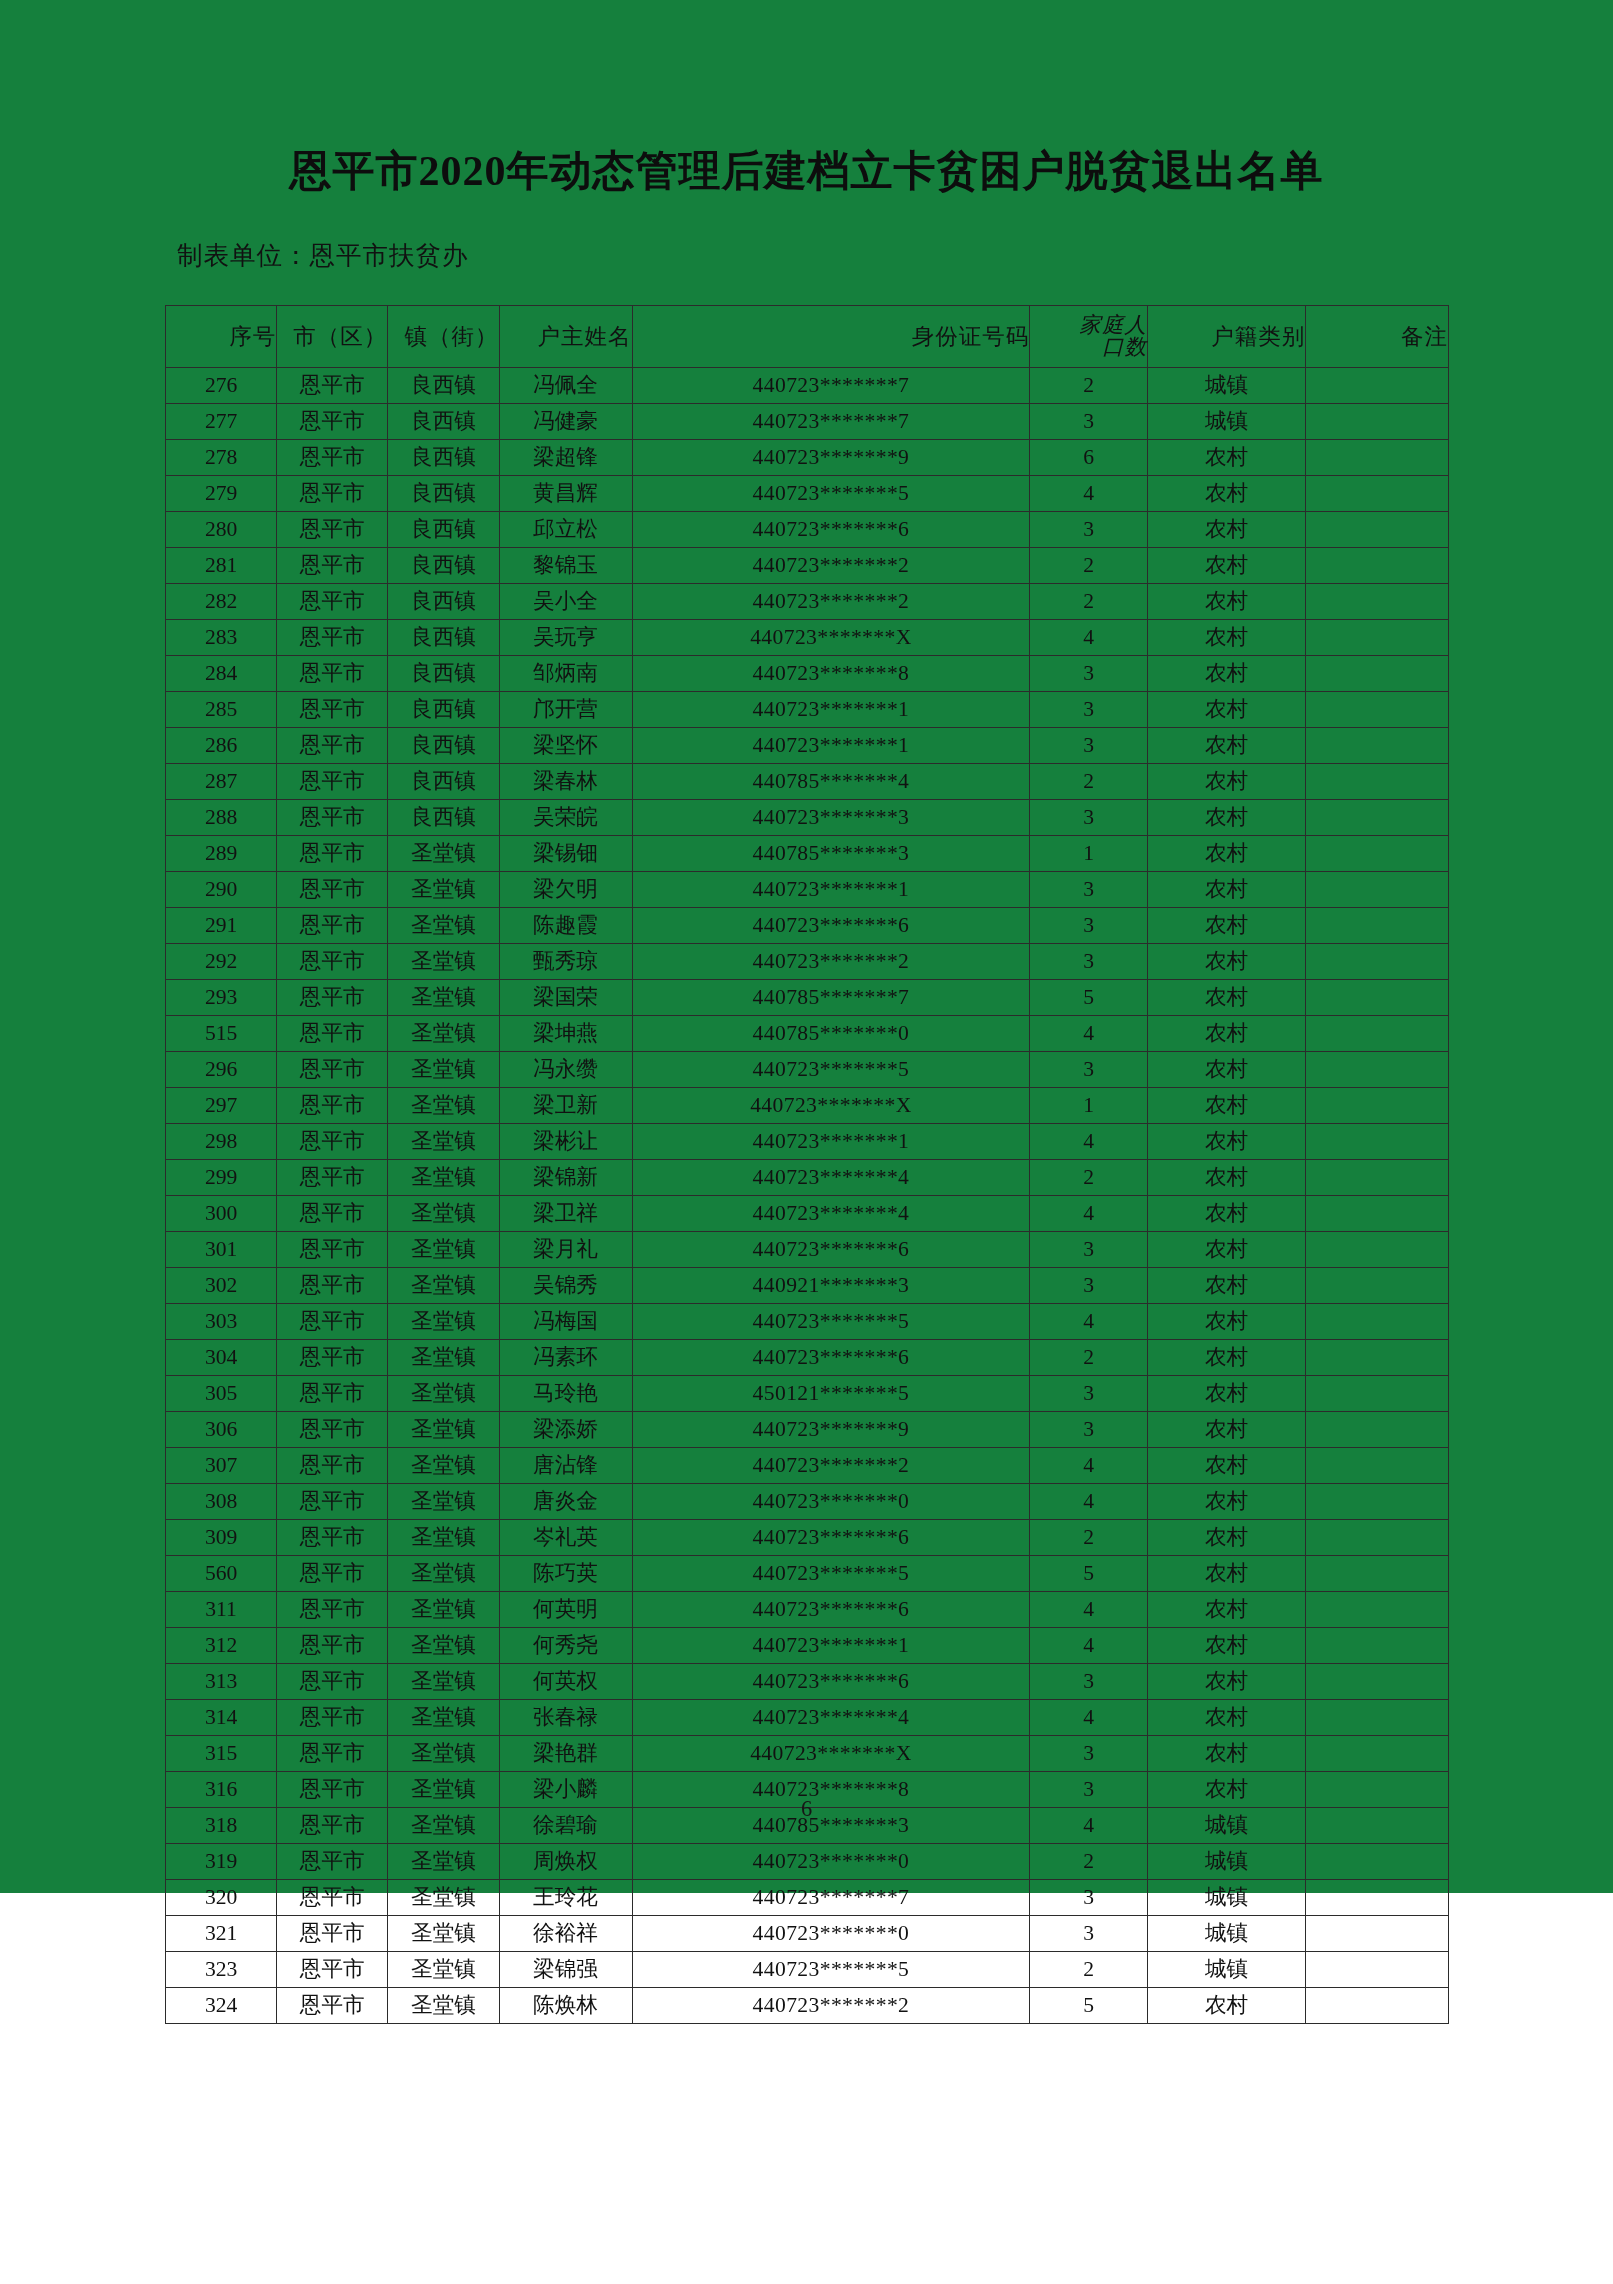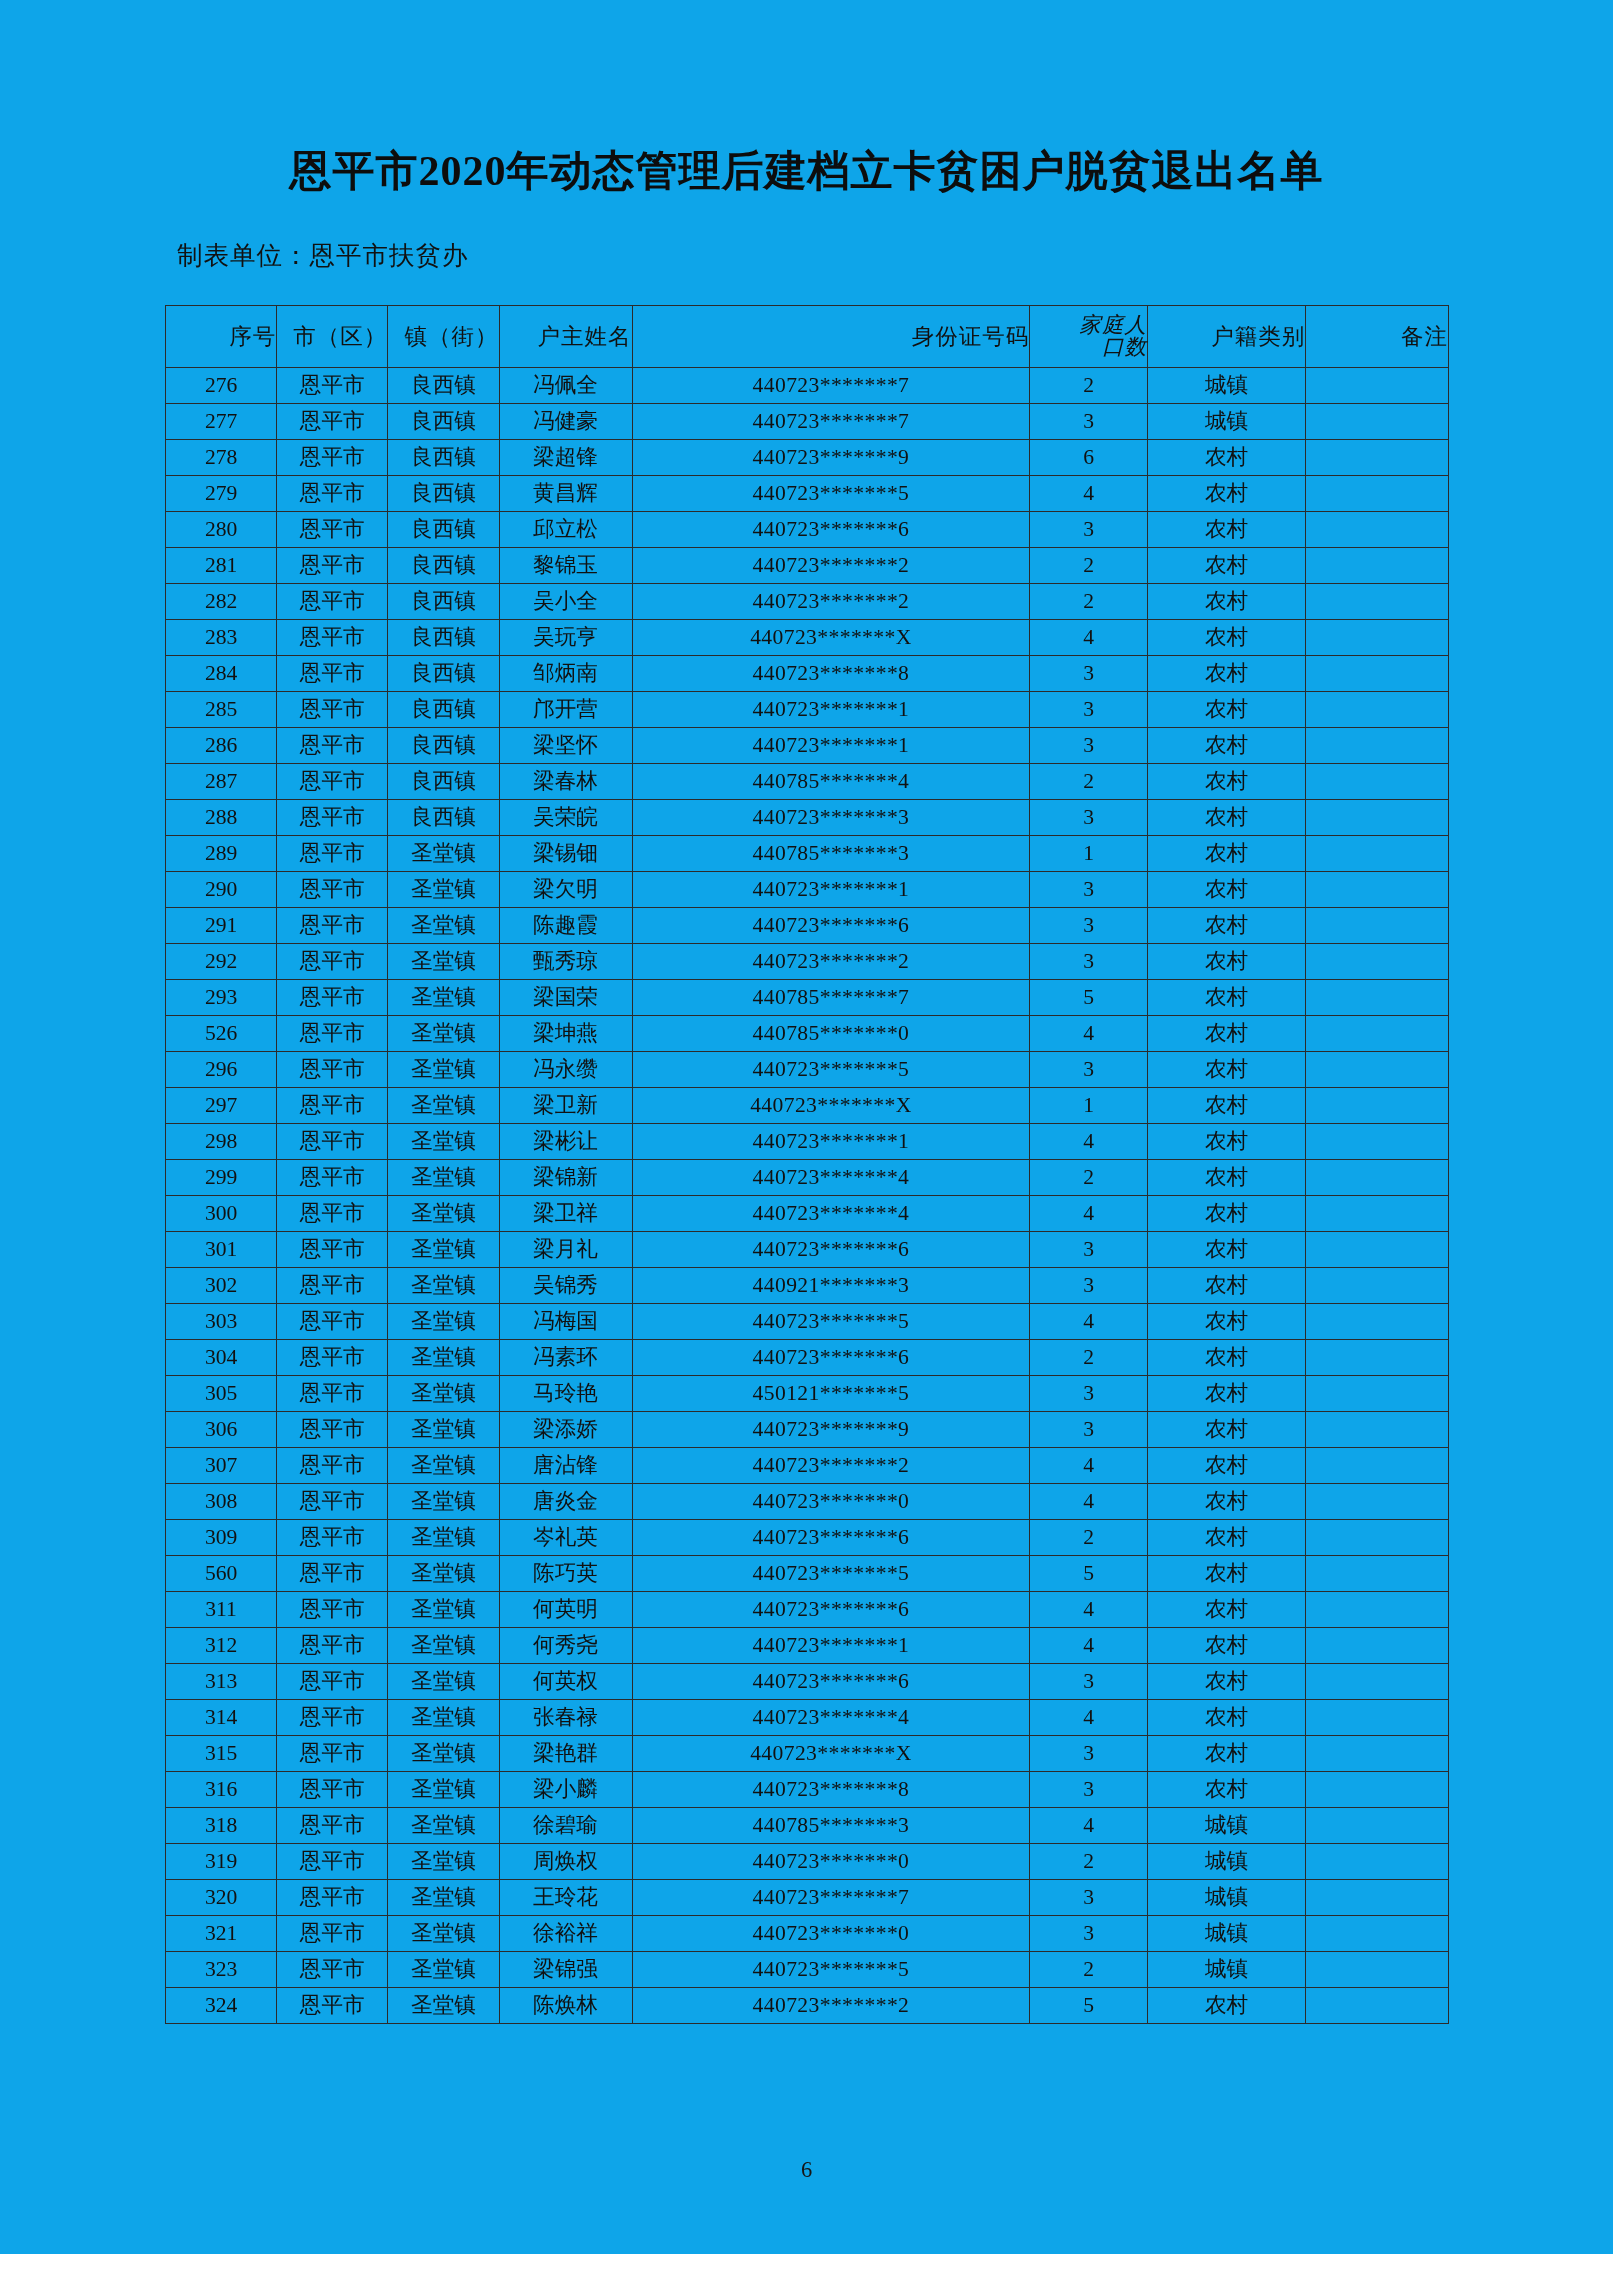--- a/index.html
+++ b/index.html
@@ -11,23 +11,23 @@
     width: 1613px;
     height: 2285px;
     font-family: "Liberation Serif", "DejaVu Serif", serif;
     color: #1a1a1a;
     position: relative;
     overflow: hidden;
   }
   .page {
     position: relative;
     width: 1613px;
-    height: 2254px;
+    height: 1893px;
     box-sizing: border-box;
-    background: #0ea5e9;
+    background: #15803d;
   }
   .doc-title {
     text-align: center;
     font-size: 42px;
     font-weight: bold;
     letter-spacing: 1px;
     margin: 0;
     padding-top: 147px;
     line-height: 1.15;
     color: #0d0d0d;
@@ -311,21 +311,21 @@
             <td>293</td>
             <td>恩平市</td>
             <td>圣堂镇</td>
             <td>梁国荣</td>
             <td class="idnum">440785*******7</td>
             <td>5</td>
             <td>农村</td>
             <td></td>
           </tr>
           <tr>
-            <td>526</td>
+            <td>515</td>
             <td>恩平市</td>
             <td>圣堂镇</td>
             <td>梁坤燕</td>
             <td class="idnum">440785*******0</td>
             <td>4</td>
             <td>农村</td>
             <td></td>
           </tr>
           <tr>
             <td>296</td>

